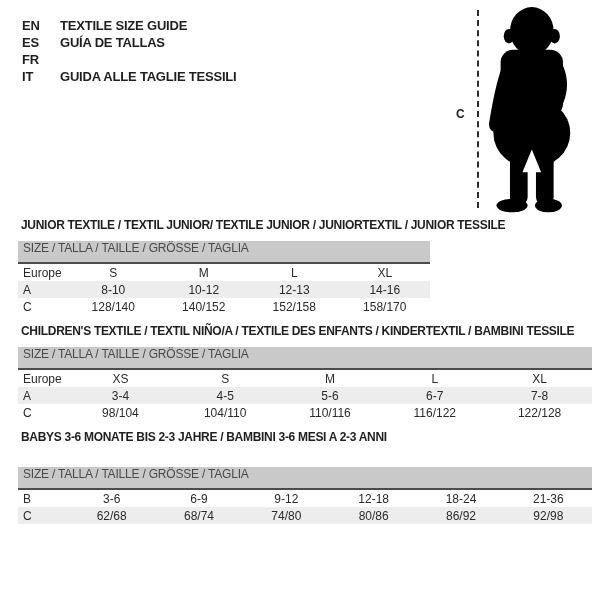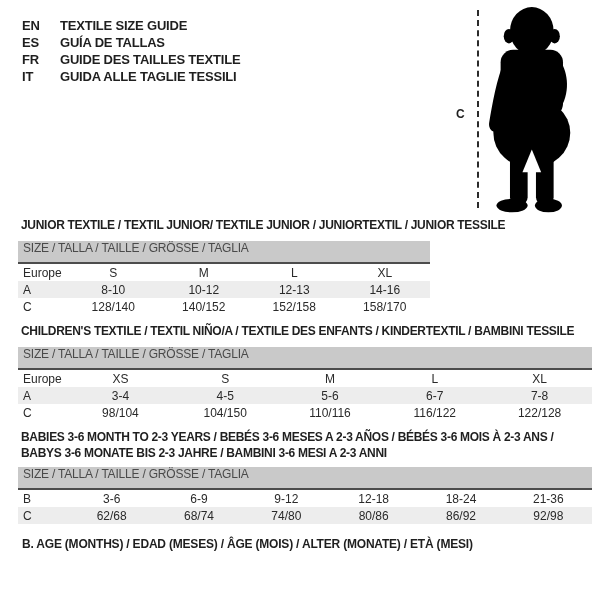--- a/index.html
+++ b/index.html
@@ -44,21 +44,20 @@
   <div class="lang-row">
     <span class="lang-code">EN</span>
     <span>TEXTILE SIZE GUIDE</span>
   </div>
   <div class="lang-row">
     <span class="lang-code">ES</span>
     <span>GUÍA DE TALLAS</span>
   </div>
   <div class="lang-row">
     <span class="lang-code">FR</span>
-    <span>GUIDE DES TAILLES TEXTILE</span>
   </div>
   <div class="lang-row">
     <span class="lang-code">IT</span>
     <span>GUIDA ALLE TAGLIE TESSILI</span>
   </div>
 </div>
 
 <div class="figure-area">
   <div class="measure-line"></div>
   <span class="measure-label">C</span>
@@ -127,31 +126,30 @@
       <td class="rowlabel">A</td>
       <td>3-4</td>
       <td>4-5</td>
       <td>5-6</td>
       <td>6-7</td>
       <td>7-8</td>
     </tr>
     <tr>
       <td class="rowlabel">C</td>
       <td>98/104</td>
-      <td>104/150</td>
+      <td>104/110</td>
       <td>110/116</td>
       <td>116/122</td>
       <td>122/128</td>
     </tr>
   </tbody>
     </table>
 </div>
 
 <div class="section-title" style="top:429px">
-  <div>BABIES 3-6 MONTH TO 2-3 YEARS / BEBÉS 3-6 MESES A 2-3 AÑOS / BÉBÉS 3-6 MOIS À 2-3 ANS /</div>
   <div>BABYS 3-6 MONATE BIS 2-3 JAHRE / BAMBINI 3-6 MESI A 2-3 ANNI</div>
 </div>
 <div class="table-block" style="top:467px;width:574px">
   <div class="size-bar">SIZE / TALLA / TAILLE / GRÖSSE / TAGLIA</div>
   <table class="size-table">
     <tbody>
         <tr>
       <td class="rowlabel">B</td>
       <td>3-6</td>
       <td>6-9</td>
@@ -167,14 +165,13 @@
       <td>74/80</td>
       <td>80/86</td>
       <td>86/92</td>
       <td>92/98</td>
     </tr>
   </tbody>
     </table>
 </div>
 
 <div class="footnotes">
-  <div>B. AGE (MONTHS) / EDAD (MESES) / ÂGE (MOIS) / ALTER (MONATE) / ETÀ (MESI)</div>
 </div>
 
 </body></html>

